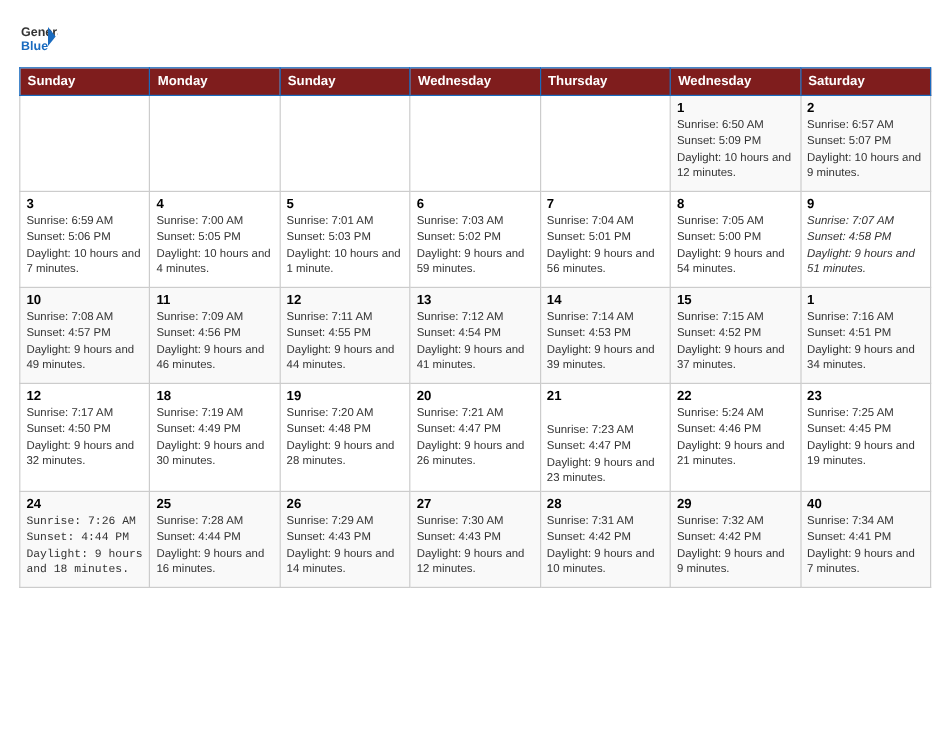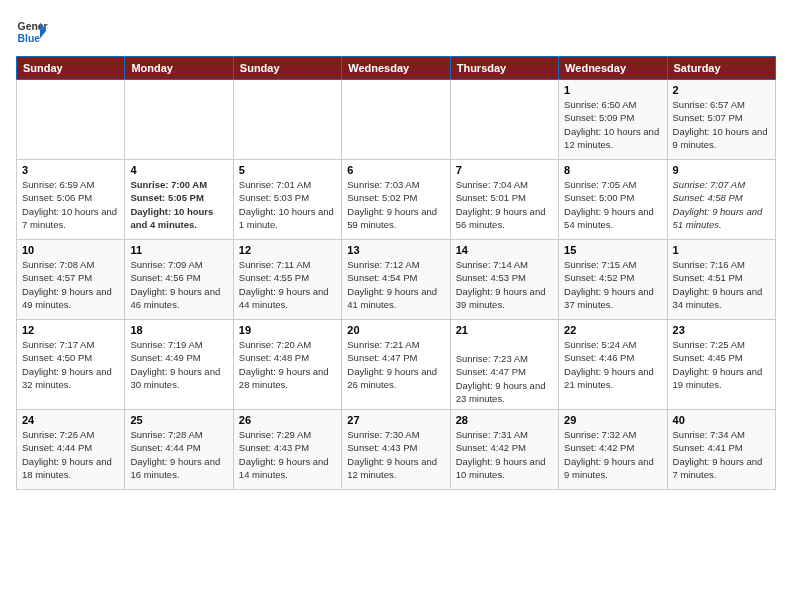--- a/index.html
+++ b/index.html
@@ -131,21 +131,21 @@
       </tr>
       <tr>
         <td>
           <span class="day-number">3</span>
           <div class="day-info" style="white-space: pre-line;">Sunrise: 6:59 AM
 Sunset: 5:06 PM
 Daylight: 10 hours and 7 minutes.</div>
         </td>
         <td>
           <span class="day-number">4</span>
-          <div class="day-info" style="white-space: pre-line; font-weight: bold;">Sunrise: 7:00 AM
+          <div class="day-info" style="white-space: pre-line;">Sunrise: 7:00 AM
 Sunset: 5:05 PM
 Daylight: 10 hours and 4 minutes.</div>
         </td>
         <td>
           <span class="day-number">5</span>
           <div class="day-info" style="white-space: pre-line;">Sunrise: 7:01 AM
 Sunset: 5:03 PM
 Daylight: 10 hours and 1 minute.</div>
         </td>
         <td>
@@ -257,21 +257,21 @@
         <td>
           <span class="day-number">23</span>
           <div class="day-info" style="white-space: pre-line;">Sunrise: 7:25 AM
 Sunset: 4:45 PM
 Daylight: 9 hours and 19 minutes.</div>
         </td>
       </tr>
       <tr>
         <td>
           <span class="day-number">24</span>
-          <div class="day-info" style="white-space: pre-line;">Sunrise: 7:26 AM
+          <div class="day-info" style="white-space: pre-line; font-family: Liberation Mono, monospace;">Sunrise: 7:26 AM
 Sunset: 4:44 PM
 Daylight: 9 hours and 18 minutes.</div>
         </td>
         <td>
           <span class="day-number">25</span>
           <div class="day-info" style="white-space: pre-line;">Sunrise: 7:28 AM
 Sunset: 4:44 PM
 Daylight: 9 hours and 16 minutes.</div>
         </td>
         <td>

